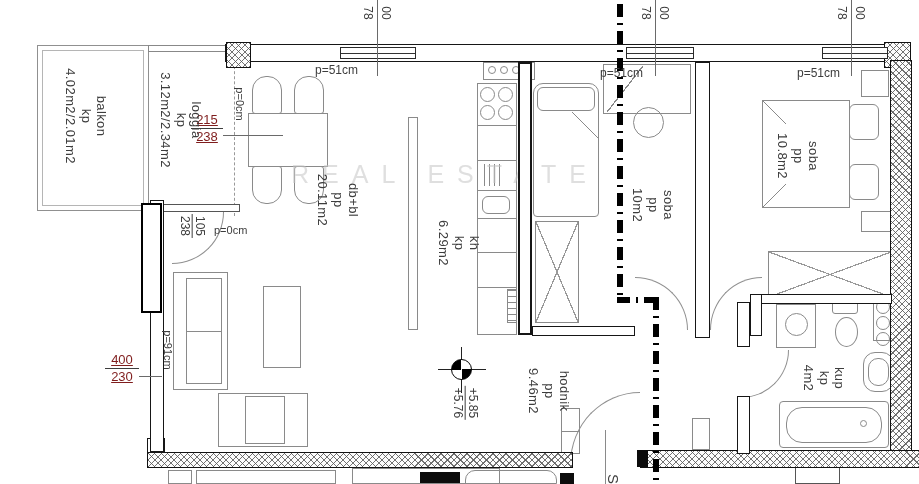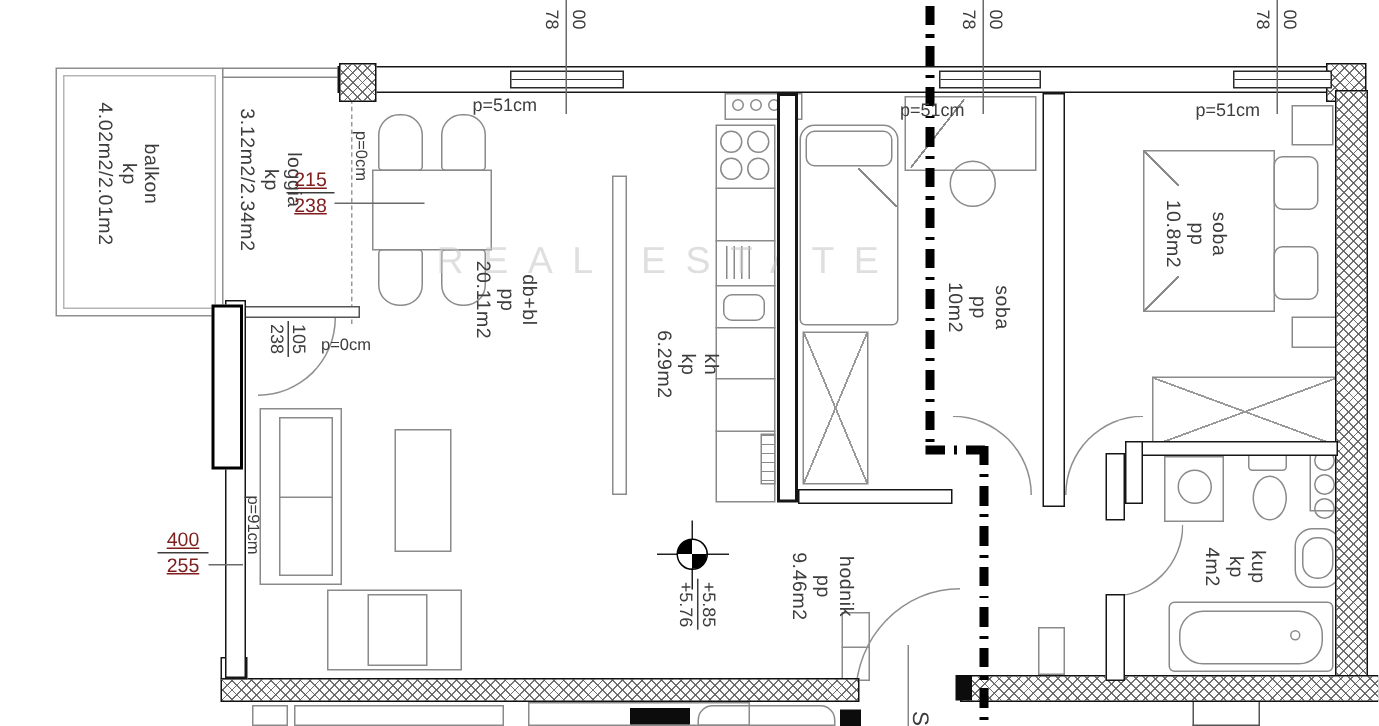--- a/index.html
+++ b/index.html
@@ -197,21 +197,21 @@
     <div class="fracline">215</div>
     <div>238</div>
   </div>
   <div class="abs leader" style="left:223px;top:135px;width:60px;height:1px;"></div>
   <div class="rot dim" style="left:192px;top:226px;">
     <div class="fracline">105</div>
     <div>238</div>
   </div>
   <div class="hfrac" style="left:105px;top:352px;width:34px;">
     <div class="fracline">400</div>
-    <div>255</div>
+    <div>230</div>
   </div>
   <div class="abs leader" style="left:139px;top:376px;width:23px;height:1px;"></div>
 
   <div class="abs fl" style="left:438px;top:369px;width:48px;height:1px;z-index:60;background:#222;"></div>
   <div class="abs fl" style="left:461px;top:347px;width:1px;height:46px;z-index:60;background:#222;"></div>
   <div class="abs lvlcirc" style="left:451px;top:359px;width:21px;height:21px;"></div>
   <div class="rot dim" style="left:465px;top:403px;">
     <div class="fracline">+5.85</div>
     <div>+5.76</div>
   </div>

